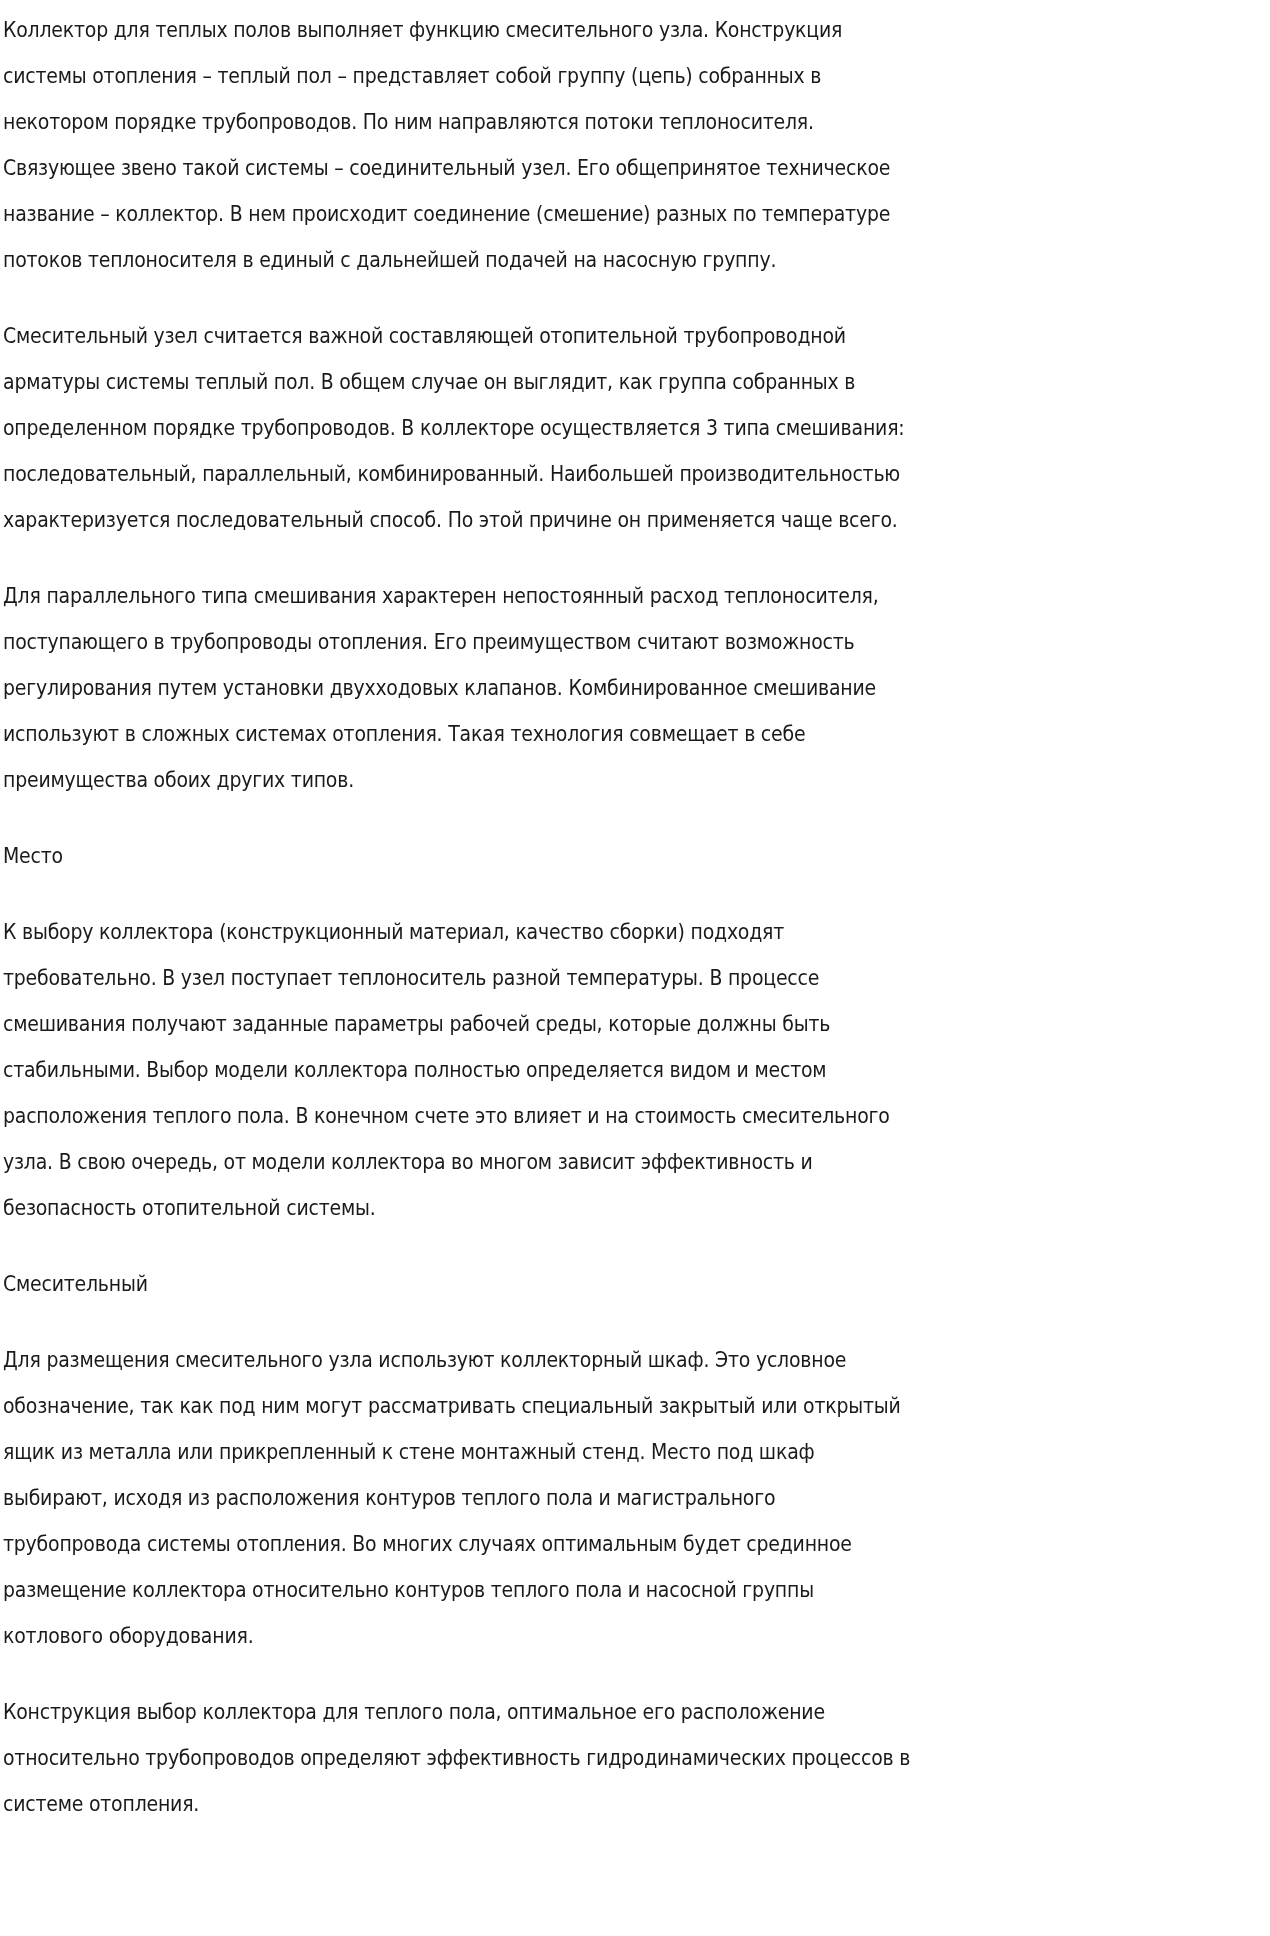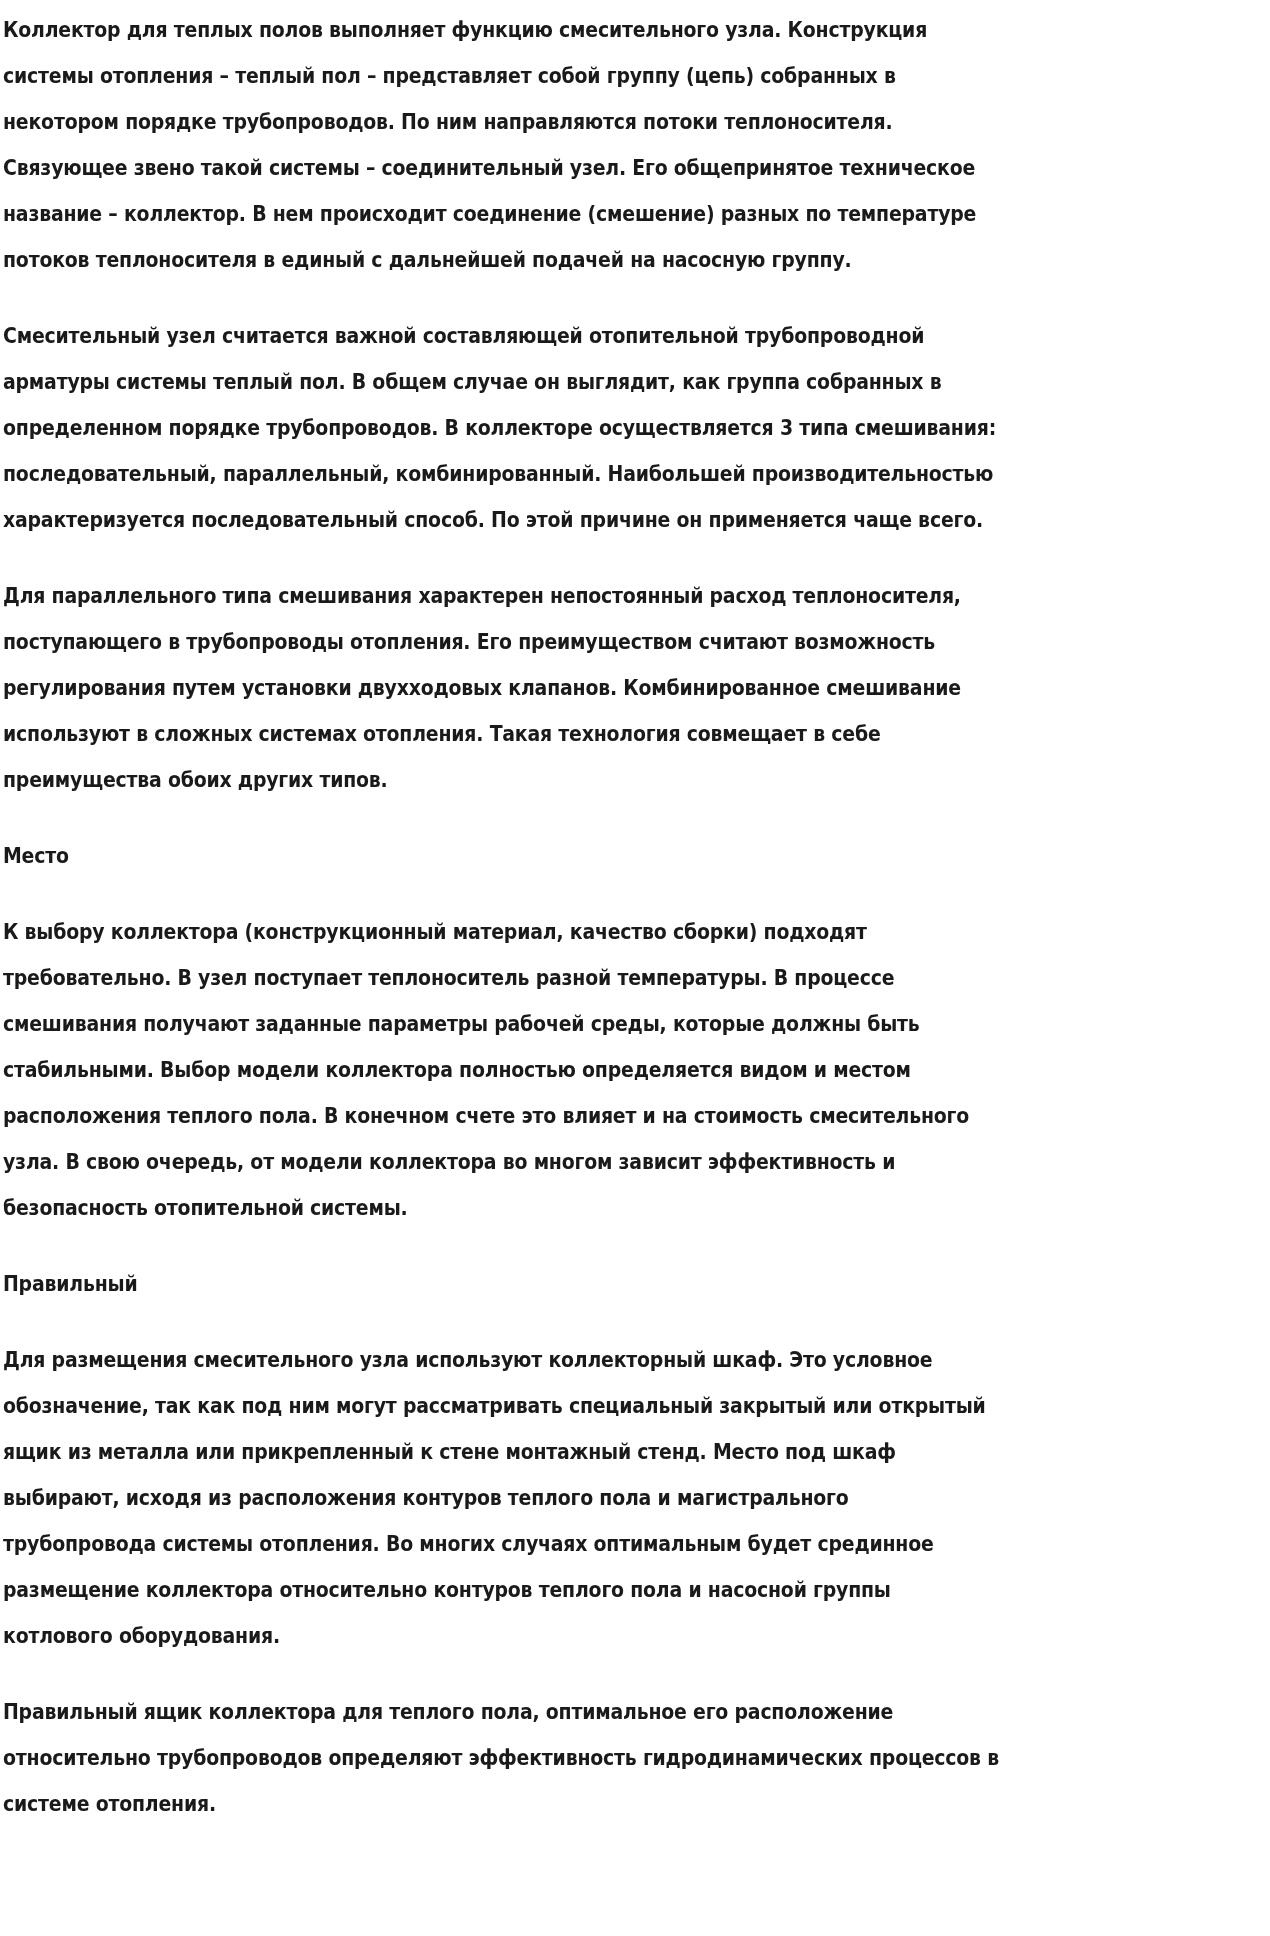--- a/index.html
+++ b/index.html
@@ -18,21 +18,21 @@
   }
   .article {
     width: 1040px;
   }
   .block {
     font-size: 21px;
     line-height: 46px;
     letter-spacing: -0.2px;
     white-space: pre-line;
     margin: 0 0 30px 0;
-    font-weight: bold;
+    font-weight: normal;
   }
   .heading {
     font-size: 21px;
   }
 </style>
 </head>
 <body>
 
 <main class="article">
   <p class="block">Коллектор для теплых полов выполняет функцию смесительного узла. Конструкция
@@ -52,24 +52,24 @@
 используют в сложных системах отопления. Такая технология совмещает в себе
 преимущества обоих других типов.</p>
   <p class="block heading">Место</p>
   <p class="block">К выбору коллектора (конструкционный материал, качество сборки) подходят
 требовательно. В узел поступает теплоноситель разной температуры. В процессе
 смешивания получают заданные параметры рабочей среды, которые должны быть
 стабильными. Выбор модели коллектора полностью определяется видом и местом
 расположения теплого пола. В конечном счете это влияет и на стоимость смесительного
 узла. В свою очередь, от модели коллектора во многом зависит эффективность и
 безопасность отопительной системы.</p>
-  <p class="block heading">Правильный</p>
+  <p class="block heading">Смесительный</p>
   <p class="block">Для размещения смесительного узла используют коллекторный шкаф. Это условное
 обозначение, так как под ним могут рассматривать специальный закрытый или открытый
 ящик из металла или прикрепленный к стене монтажный стенд. Место под шкаф
 выбирают, исходя из расположения контуров теплого пола и магистрального
 трубопровода системы отопления. Во многих случаях оптимальным будет срединное
 размещение коллектора относительно контуров теплого пола и насосной группы
 котлового оборудования.</p>
-  <p class="block">Правильный ящик коллектора для теплого пола, оптимальное его расположение
+  <p class="block">Конструкция выбор коллектора для теплого пола, оптимальное его расположение
 относительно трубопроводов определяют эффективность гидродинамических процессов в
 системе отопления.</p>
 </main>
 
 </body></html>

